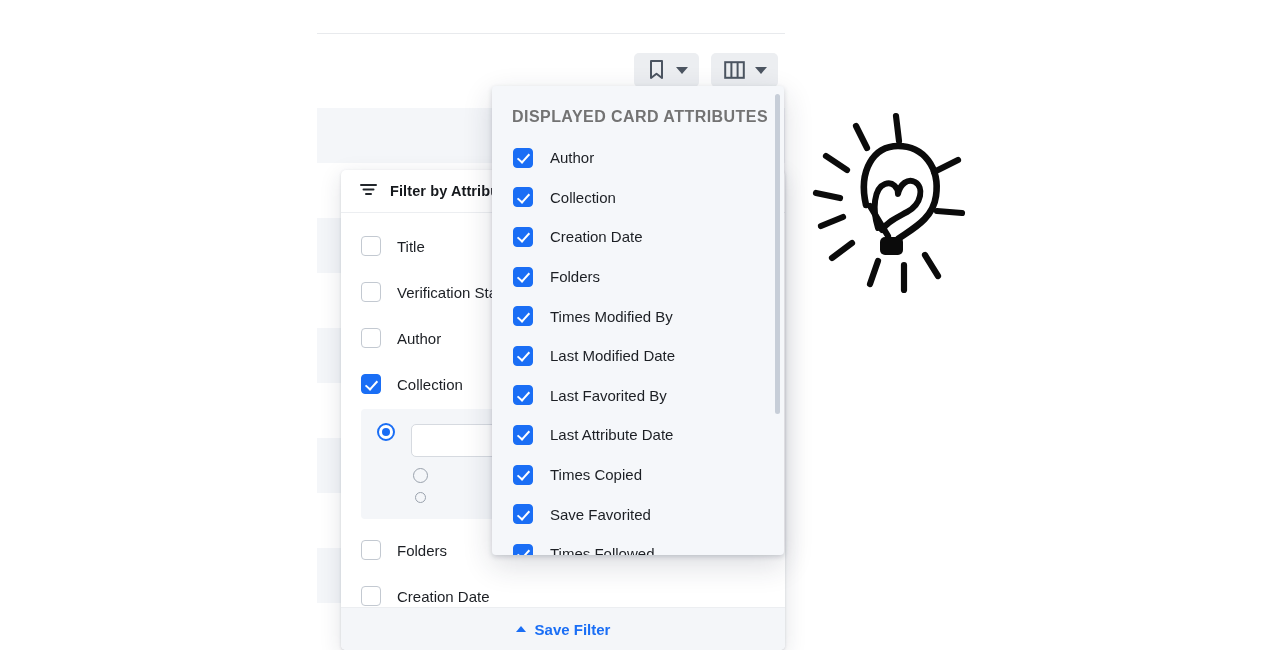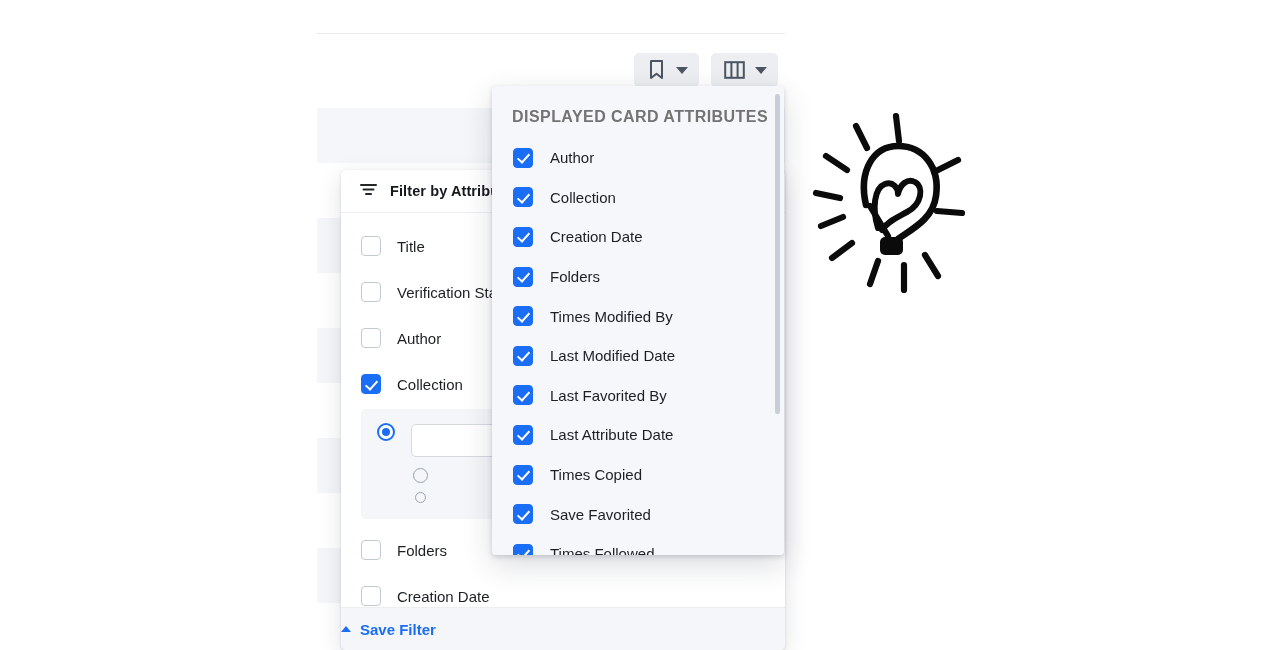--- a/index.html
+++ b/index.html
@@ -78,21 +78,21 @@
   .cb.on::after{
     content:"";position:absolute;left:6px;top:2.5px;width:5px;height:10px;
     border:solid #fff;border-width:0 2.4px 2.4px 0;transform:rotate(42deg);
   }
   .rb{width:18px;height:18px;border-radius:50%;border:2px solid #1a6ef5;background:#fff;position:relative;flex:none;box-sizing:border-box;}
   .rb::after{content:"";position:absolute;left:3px;top:3px;width:8px;height:8px;border-radius:50%;background:#1a6ef5;}
 
   .fp-footer{
     position:absolute;left:0;bottom:0;width:100%;height:42px;
     background:#f4f6f9;border-top:1px solid #eceef1;
-    display:flex;align-items:center;gap:9px;
+    display:flex;align-items:center;justify-content:center;gap:9px;
     cursor:pointer;
   }
   .fp-footer .lbl{color:#1a6ef5;font-size:15px;font-weight:bold;}
   .chev-up{width:0;height:0;border-left:5px solid transparent;border-right:5px solid transparent;border-bottom:6px solid #1a6ef5;}
 
   
   .attr-menu{
     position:absolute;left:492px;top:86px;width:292px;height:469px;
     background:#f5f7fa;border-radius:4px;
     box-shadow:0 2px 5px rgba(30,40,60,.18),0 10px 30px rgba(30,40,60,.16);

